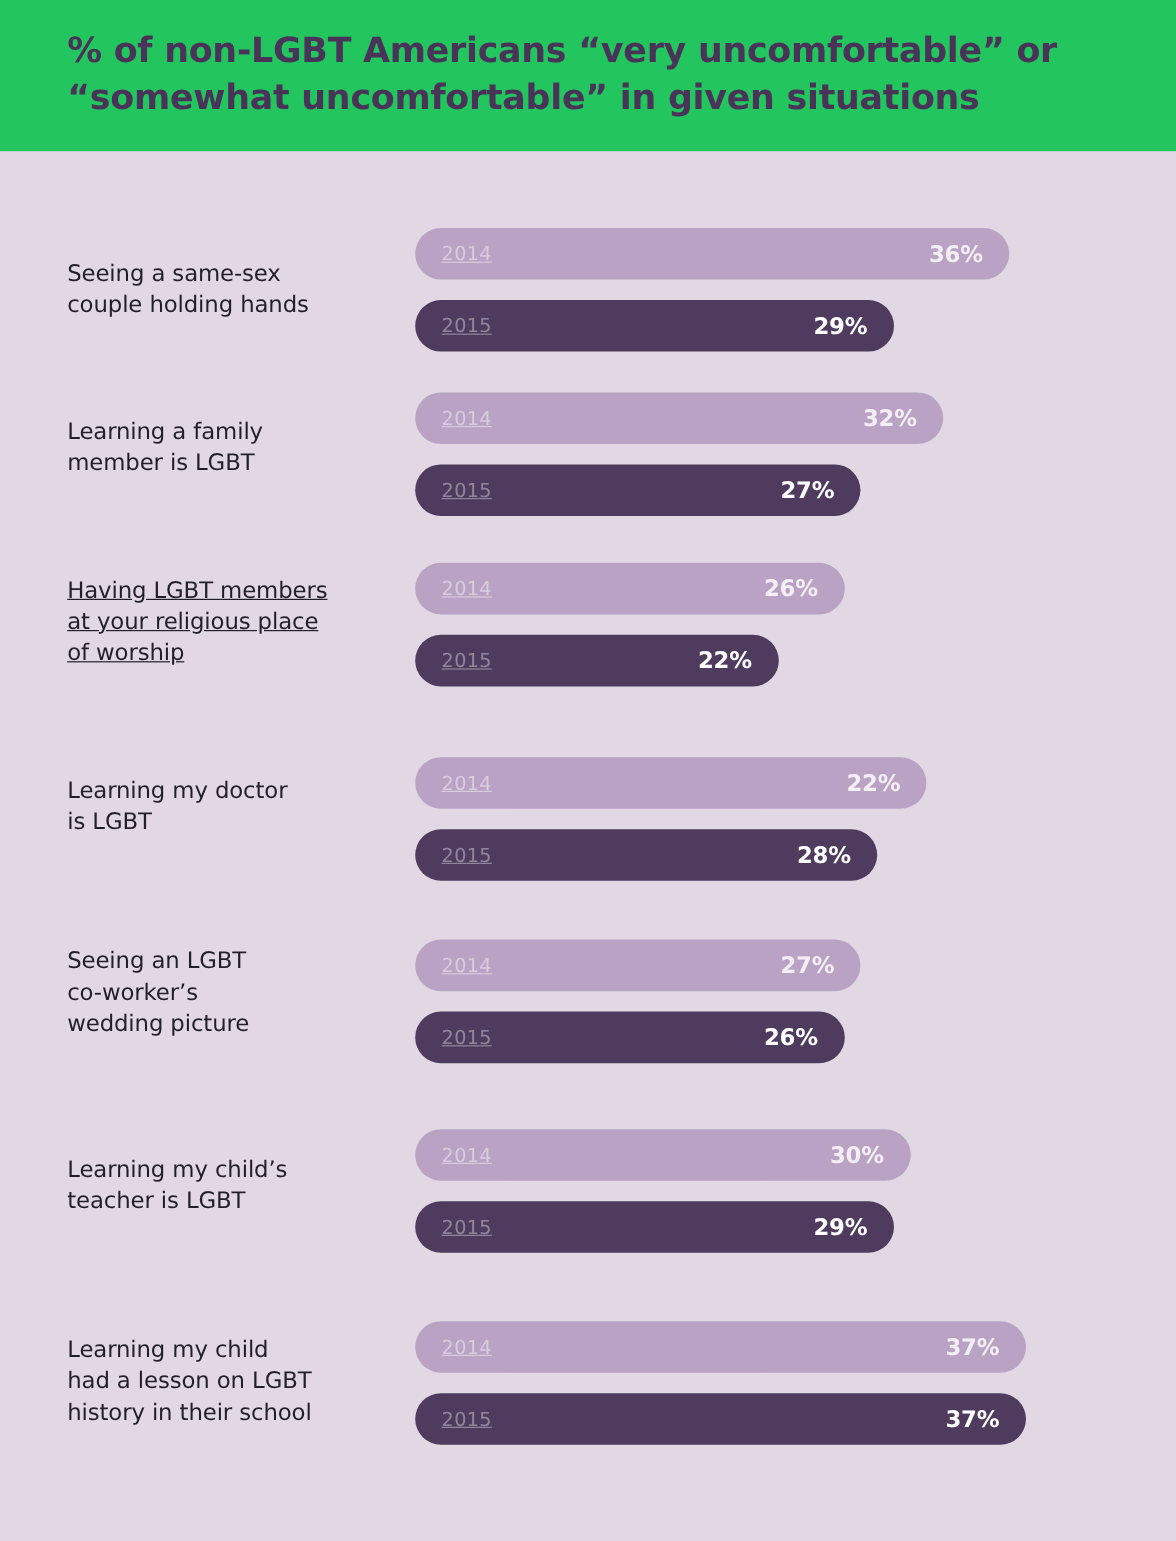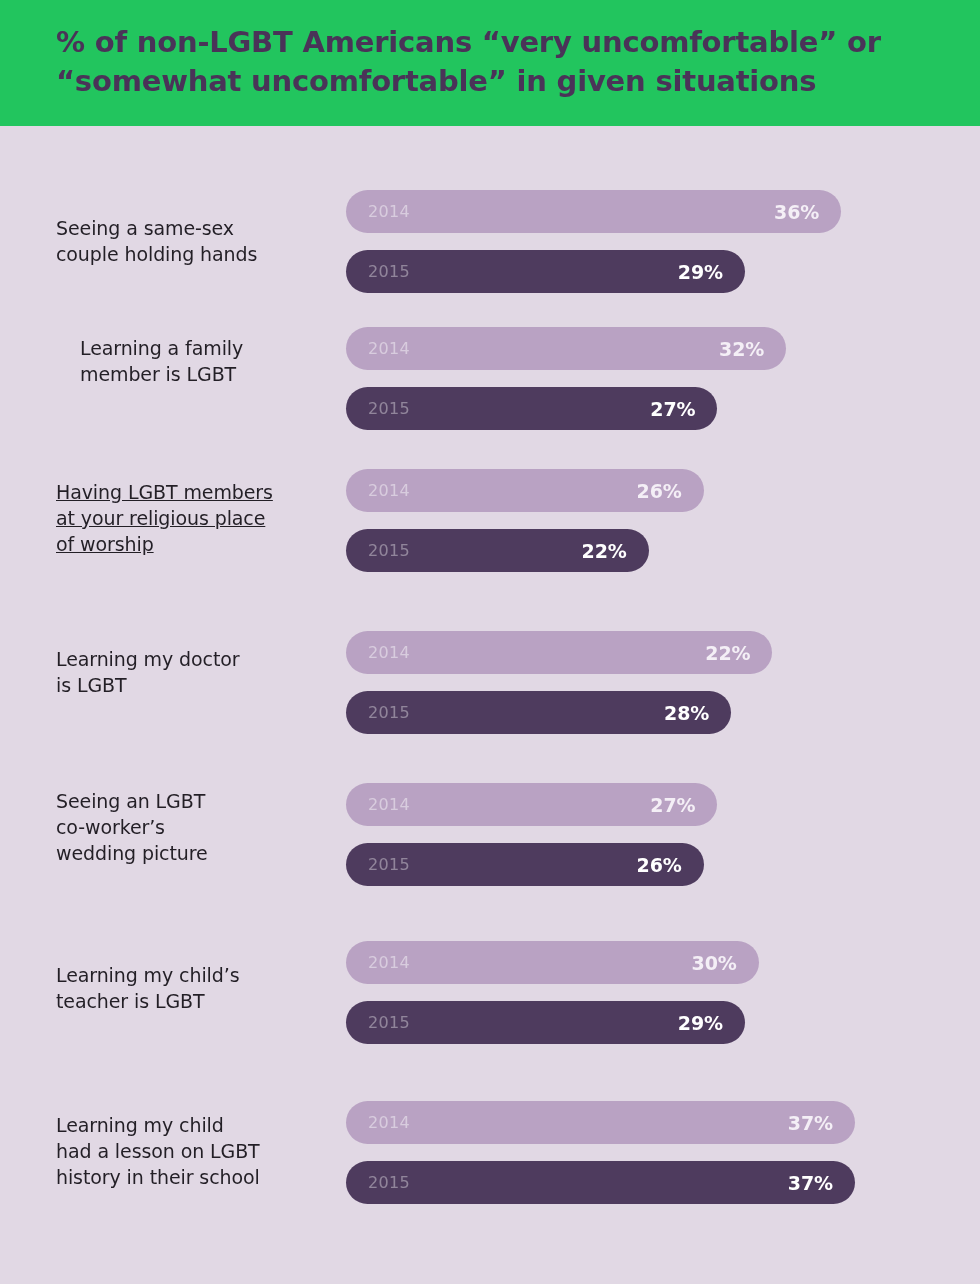--- a/index.html
+++ b/index.html
@@ -89,20 +89,21 @@
   .bar-year {
     position: absolute;
     left: 22px;
     top: 0;
     height: 43px;
     line-height: 44px;
     font-family: "DejaVu Sans", sans-serif;
     font-size: 16px;
     color: rgba(255,255,255,0.45);
     letter-spacing: 0.3px;
+    text-decoration: underline;
   }
   .bar.y2015 .bar-year {
     color: rgba(255,255,255,0.38);
   }
 
   .bar-value {
     position: absolute;
     right: 22px;
     top: 0;
     height: 43px;
@@ -134,21 +135,21 @@
           <span class="bar-year">2014</span>
           <span class="bar-value">36%</span>
         </div>
         <div class="bar y2015" style="width: 398.75px; background: rgb(78, 59, 94);">
           <span class="bar-year">2015</span>
           <span class="bar-value">29%</span>
         </div>
       </div>
     </div>
     <div class="group" style="top: 201px;">
-      <div class="cat-label" style="top: 8px; margin-left: 24px;">Learning a family
+      <div class="cat-label" style="top: 20px;">Learning a family
 member is LGBT</div>
       <div class="bars">
         <div class="bar y2014" style="width: 440px; background: rgb(185, 162, 195);">
           <span class="bar-year">2014</span>
           <span class="bar-value">32%</span>
         </div>
         <div class="bar y2015" style="width: 371.25px; background: rgb(78, 59, 94);">
           <span class="bar-year">2015</span>
           <span class="bar-value">27%</span>
         </div>

